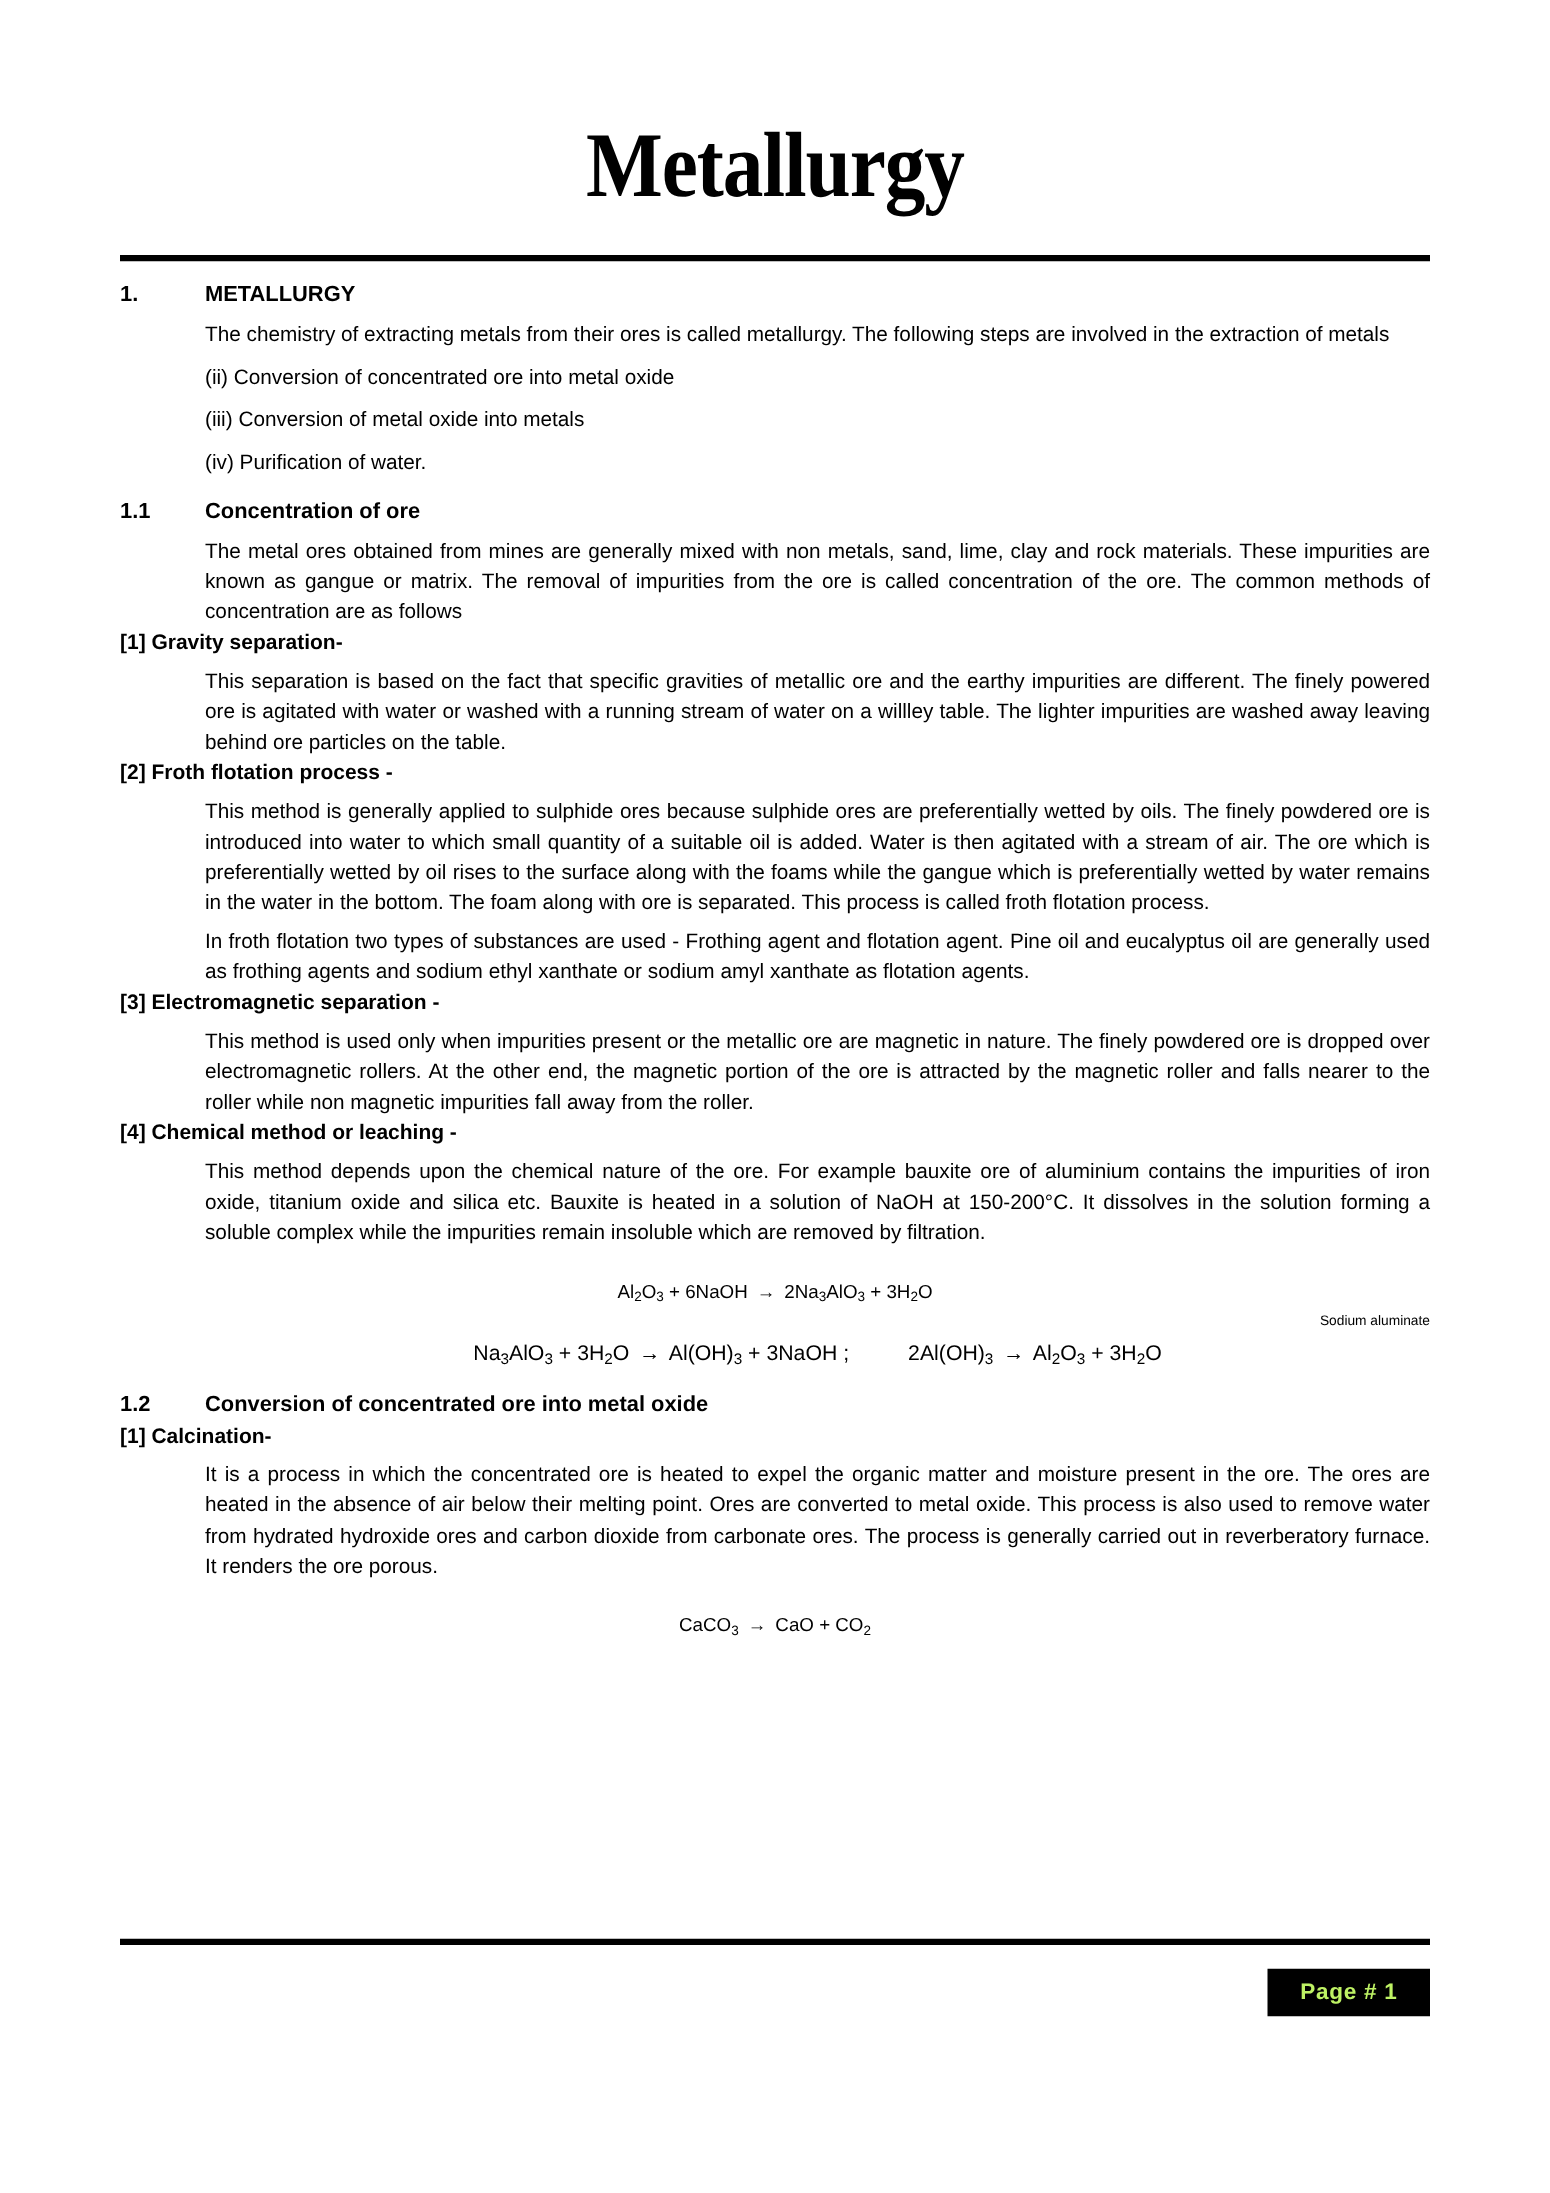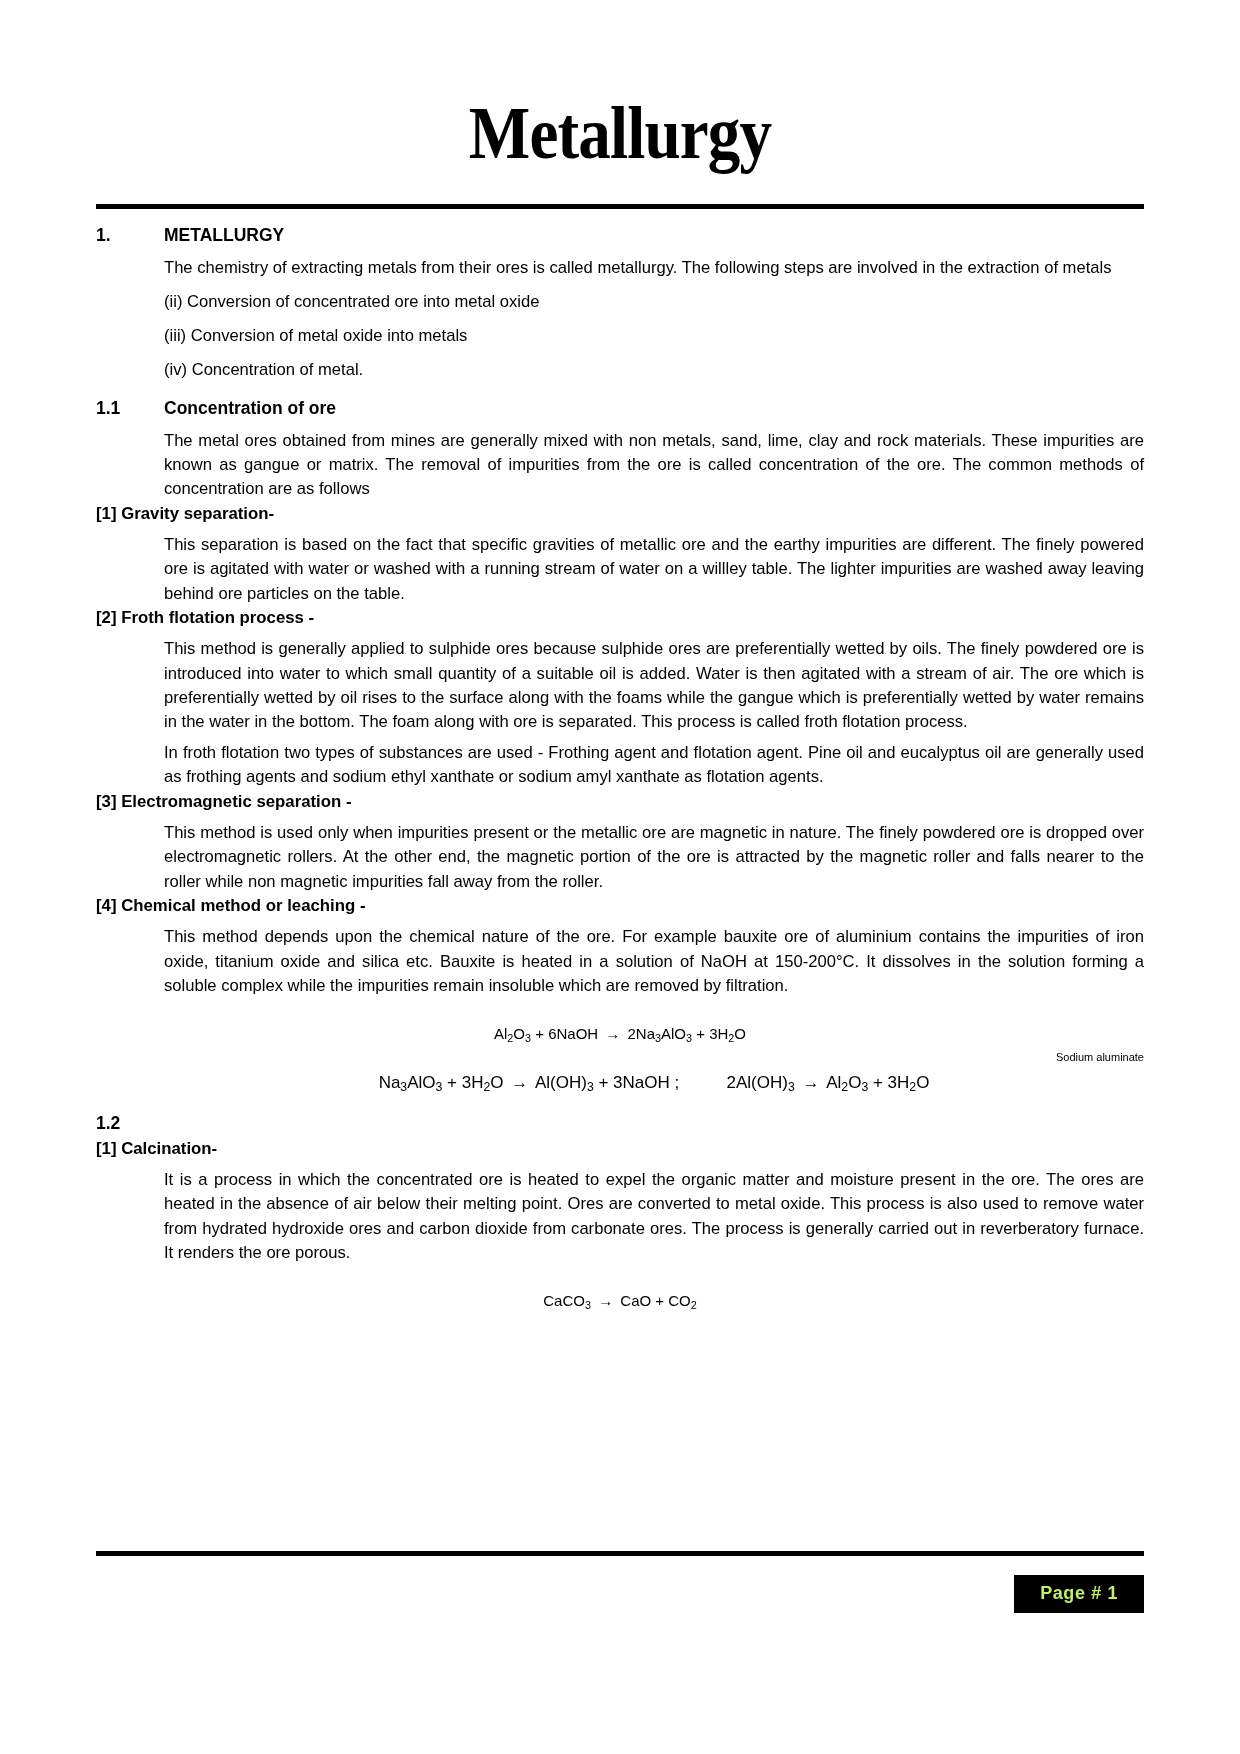--- a/index.html
+++ b/index.html
@@ -137,21 +137,21 @@
 
     <div class="sec-row">
       <span class="sec-num">1.</span>
       <span class="sec-head">METALLURGY</span>
     </div>
     <div class="body-indent">
       <p class="para">The chemistry of extracting metals from their ores is called metallurgy. The following steps are involved in the extraction of metals</p>
     </div>
     <div class="listitem">(ii) Conversion of concentrated ore into metal oxide</div>
     <div class="listitem">(iii) Conversion of metal oxide into metals</div>
-    <div class="listitem">(iv) Concentration of metal.</div>
+    <div class="listitem">(iv) Purification of water.</div>
 
     <div class="sec-row">
       <span class="sec-num">1.1</span>
       <span class="sec-head">Concentration of ore</span>
     </div>
     <div class="body-indent">
       <p class="para">The metal ores obtained from mines are generally mixed with non metals, sand, lime, clay and rock materials. These impurities are known as gangue or matrix. The removal of impurities from the ore is called concentration of the ore. The common methods of concentration are as follows</p>
     </div>
 
     <div class="bracket-head">[1] Gravity separation-</div>
@@ -178,20 +178,21 @@
     <div class="eq">
       Al<sub>2</sub>O<sub>3</sub> + 6NaOH <span class="arrow">→</span> 2Na<sub>3</sub>AlO<sub>3</sub> + 3H<sub>2</sub>O
     </div>
     <div class="eq-caption">Sodium aluminate</div>
 
 
     <div class="eq-pair">Na<sub>3</sub>AlO<sub>3</sub> + 3H<sub>2</sub>O <span class="arrow">→</span> Al(OH)<sub>3</sub> + 3NaOH ;          2Al(OH)<sub>3</sub> <span class="arrow">→</span> Al<sub>2</sub>O<sub>3</sub> + 3H<sub>2</sub>O</div>
 
     <div class="sec-row">
       <span class="sec-num">1.2</span>
+      <span class="sec-head">Conversion of concentrated ore into metal oxide</span>
     </div>
 
     <div class="bracket-head">[1] Calcination-</div>
     <div class="body-indent">
       <p class="para">It is a process in which the concentrated ore is heated to expel the organic matter and moisture present in the ore. The ores are heated in the absence of air below their melting point. Ores are converted to metal oxide. This process is also used to remove water from hydrated hydroxide ores and carbon dioxide from carbonate ores. The process is generally carried out in reverberatory furnace. It renders the ore porous.</p>
     </div>
 
     <div class="eq">
       CaCO<sub>3</sub> <span class="arrow">→</span> CaO + CO<sub>2</sub>
     </div>

